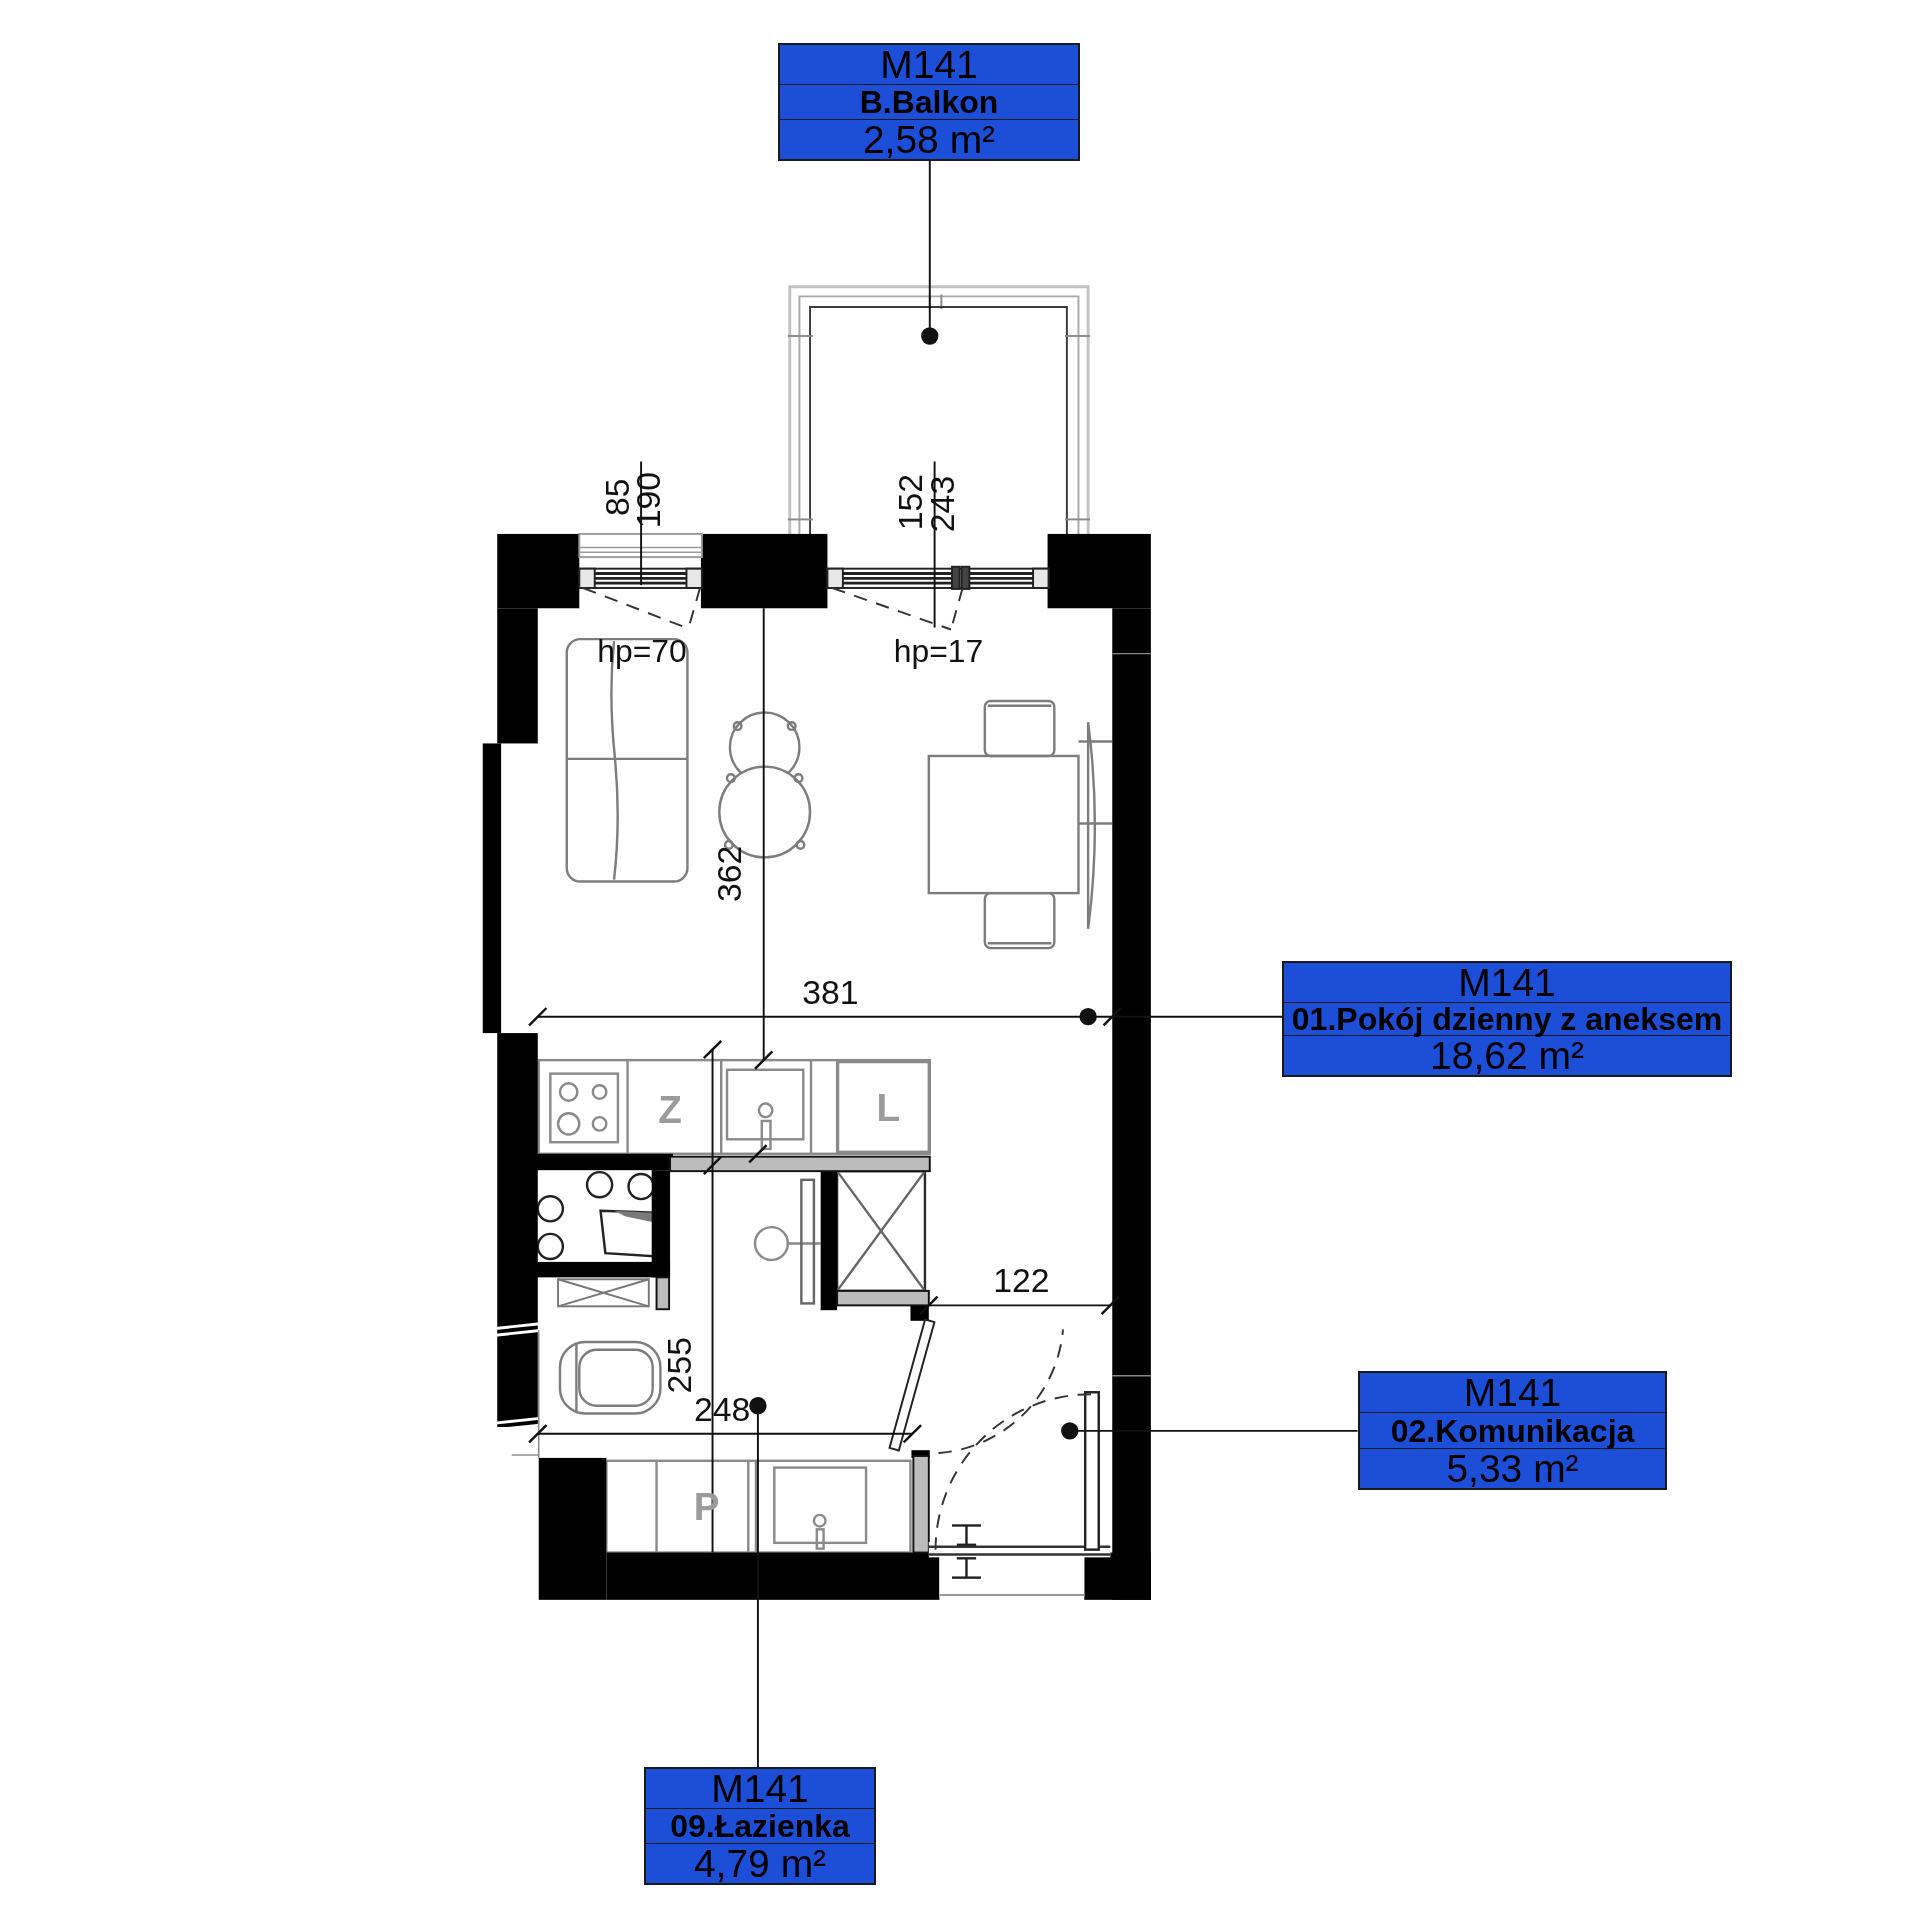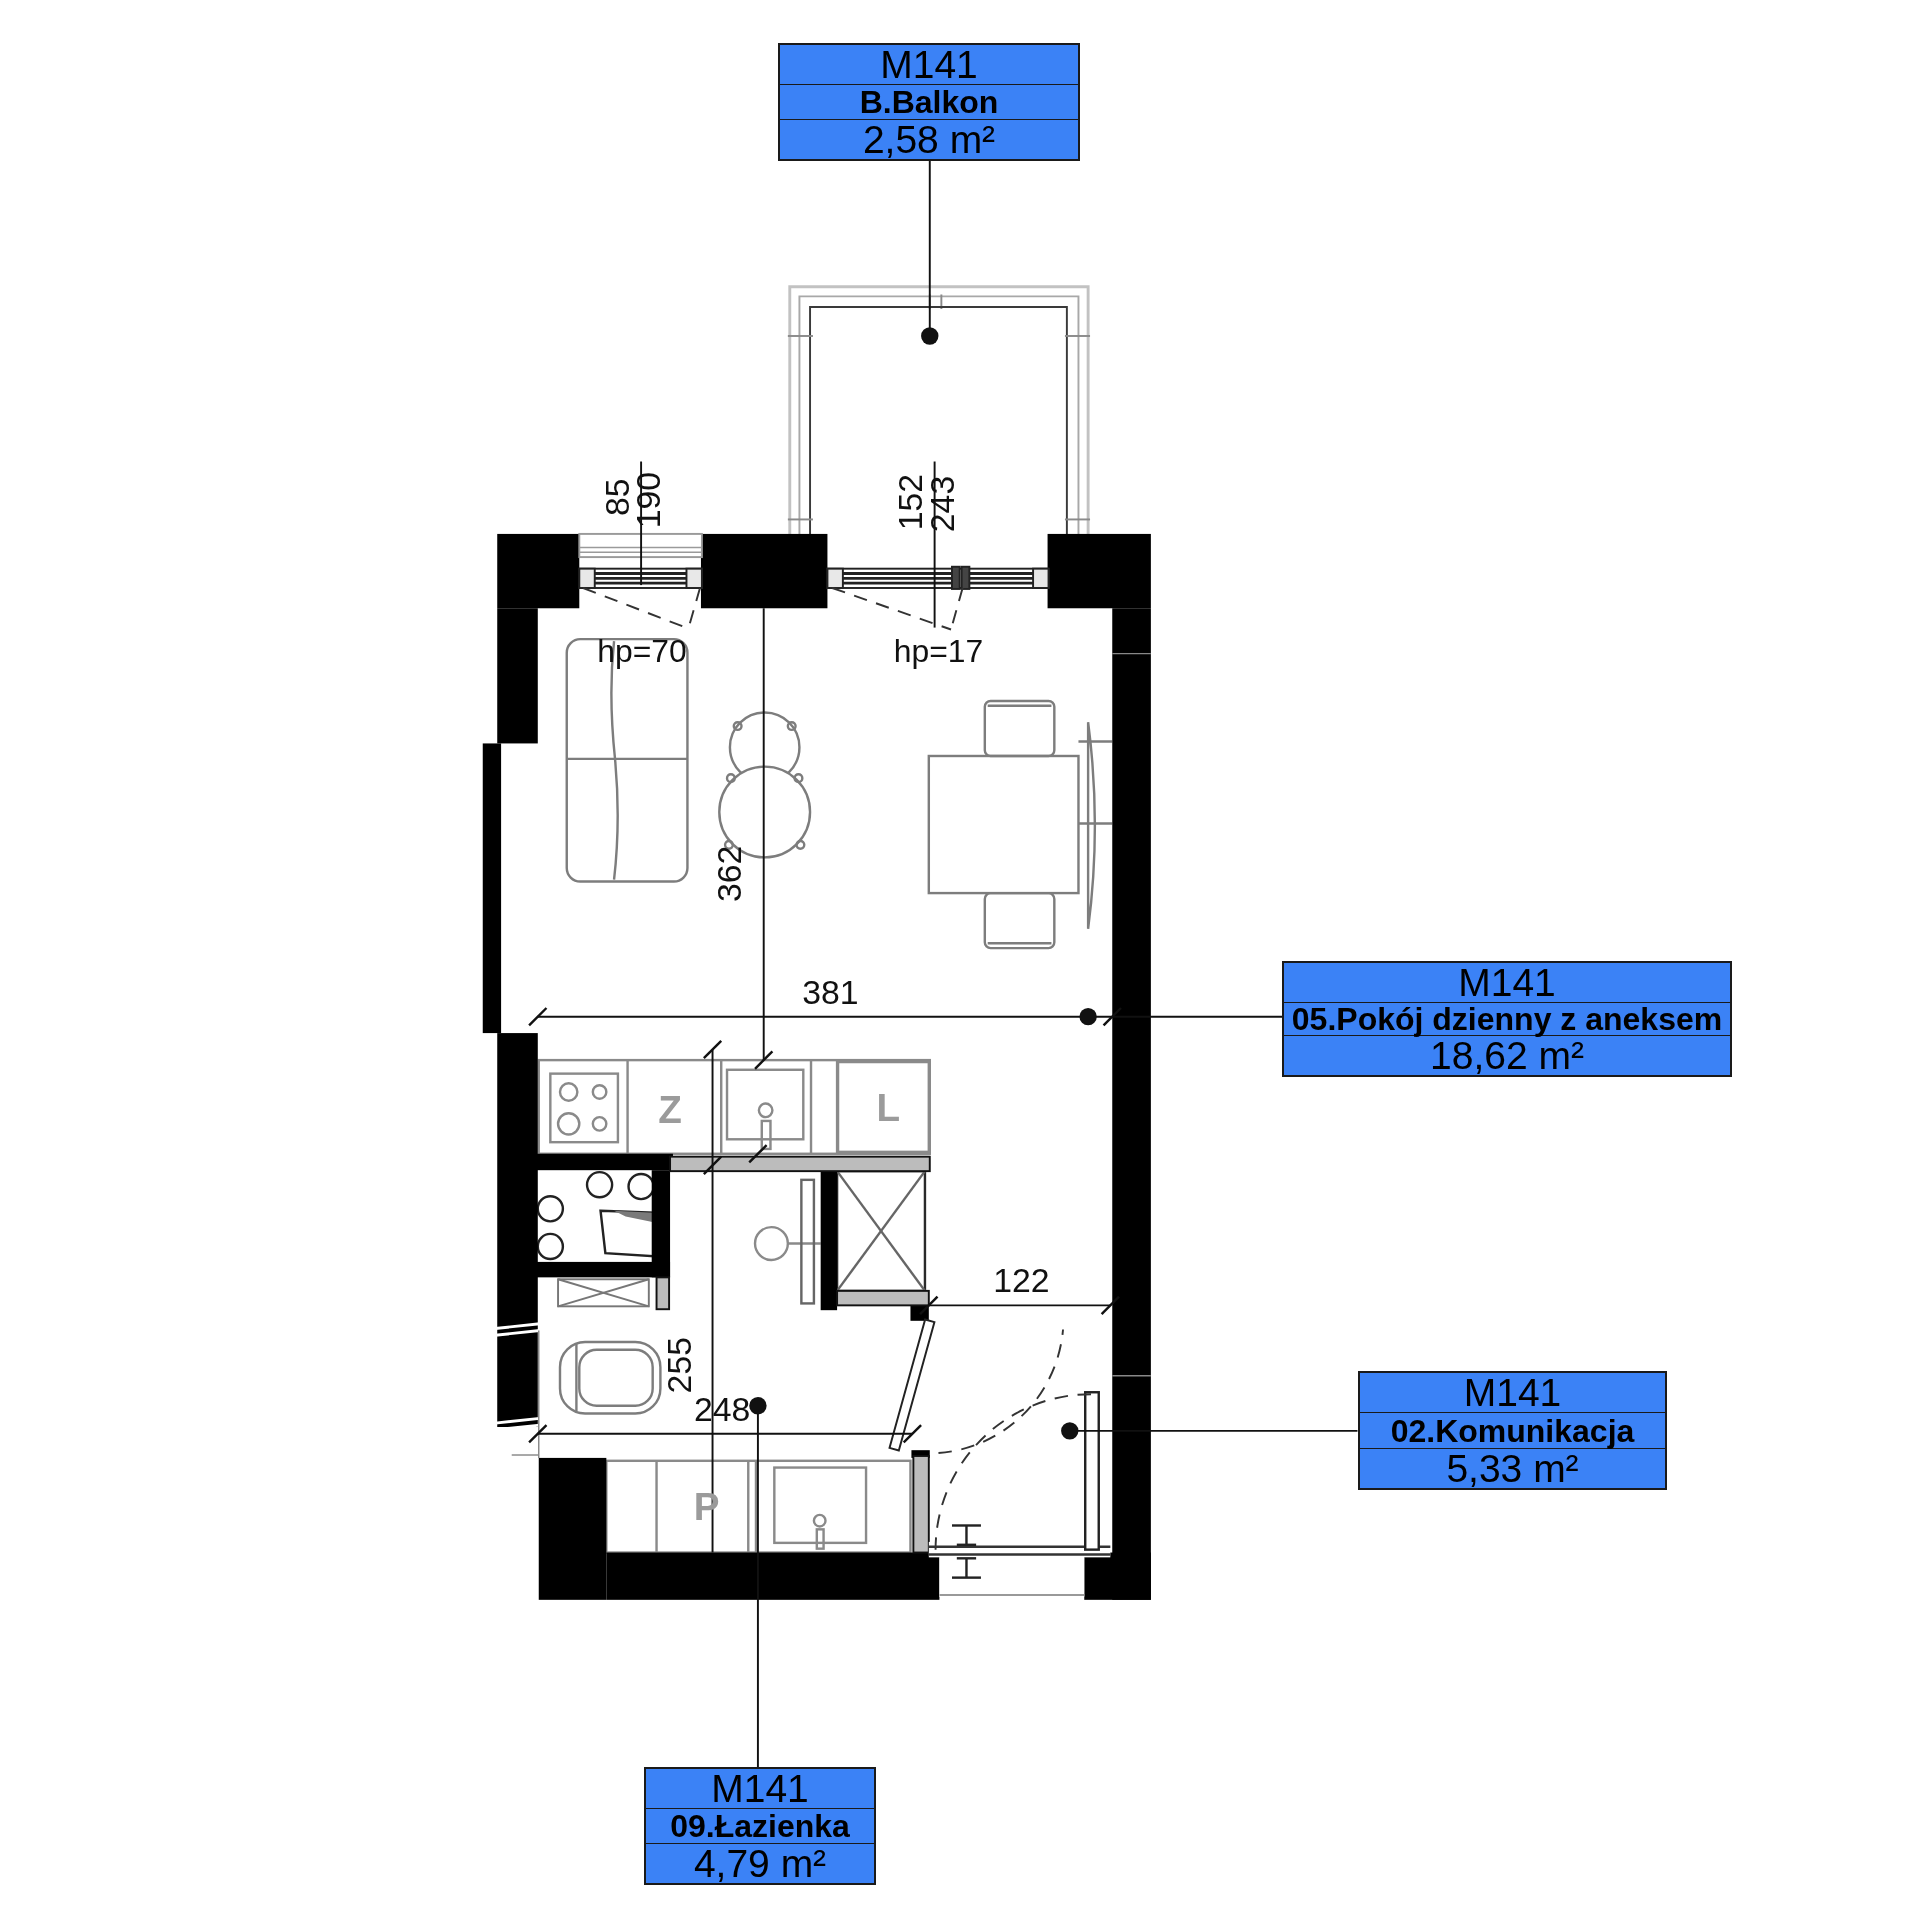--- a/index.html
+++ b/index.html
@@ -2,21 +2,21 @@
 <html><head>
 <meta charset="utf-8">
 <style>
   html,body{margin:0;padding:0;background:#fff;}
   .canvas{
     position:relative;width:1931px;height:1931px;background:#ffffff;
     font-family:"Liberation Sans",sans-serif;overflow:hidden;
   }
   svg.plan{position:absolute;left:0;top:0;}
   .label-box{
-    position:absolute;background:#3b82f6;border:2.4px solid #1a1a1a;
+    position:absolute;background:#1d4ed8;border:2.4px solid #1a1a1a;
     display:flex;flex-direction:column;text-align:center;z-index:5;
   }
   .lb-row{
     flex:1;display:flex;align-items:center;justify-content:center;
     border-bottom:1.9px solid #1a1a1a;color:#000;line-height:1;
   }
   .lb-row:last-child{border-bottom:none;text-align:center;}
   .lb-code{font-size:39px;}
   .lb-name{font-size:32px;font-weight:bold;}
   .lb-area{font-size:39px;}
@@ -306,21 +306,21 @@
 </svg>
 
   <div class="label-box" style="left:778px;top:43px;width:298px;height:114px;">
     <div class="lb-row lb-code">M141</div>
     <div class="lb-row lb-name">B.Balkon</div>
     <div class="lb-row lb-area">2,58 m²</div>
   </div>
 
   <div class="label-box" style="left:1282px;top:961px;width:446px;height:112px;">
     <div class="lb-row lb-code">M141</div>
-    <div class="lb-row lb-name">05.Pokój dzienny z aneksem</div>
+    <div class="lb-row lb-name">01.Pokój dzienny z aneksem</div>
     <div class="lb-row lb-area">18,62 m²</div>
   </div>
 
   <div class="label-box" style="left:1358px;top:1371px;width:305px;height:115px;">
     <div class="lb-row lb-code">M141</div>
     <div class="lb-row lb-name">02.Komunikacja</div>
     <div class="lb-row lb-area">5,33 m²</div>
   </div>
 
   <div class="label-box" style="left:644px;top:1767px;width:228px;height:114px;">

